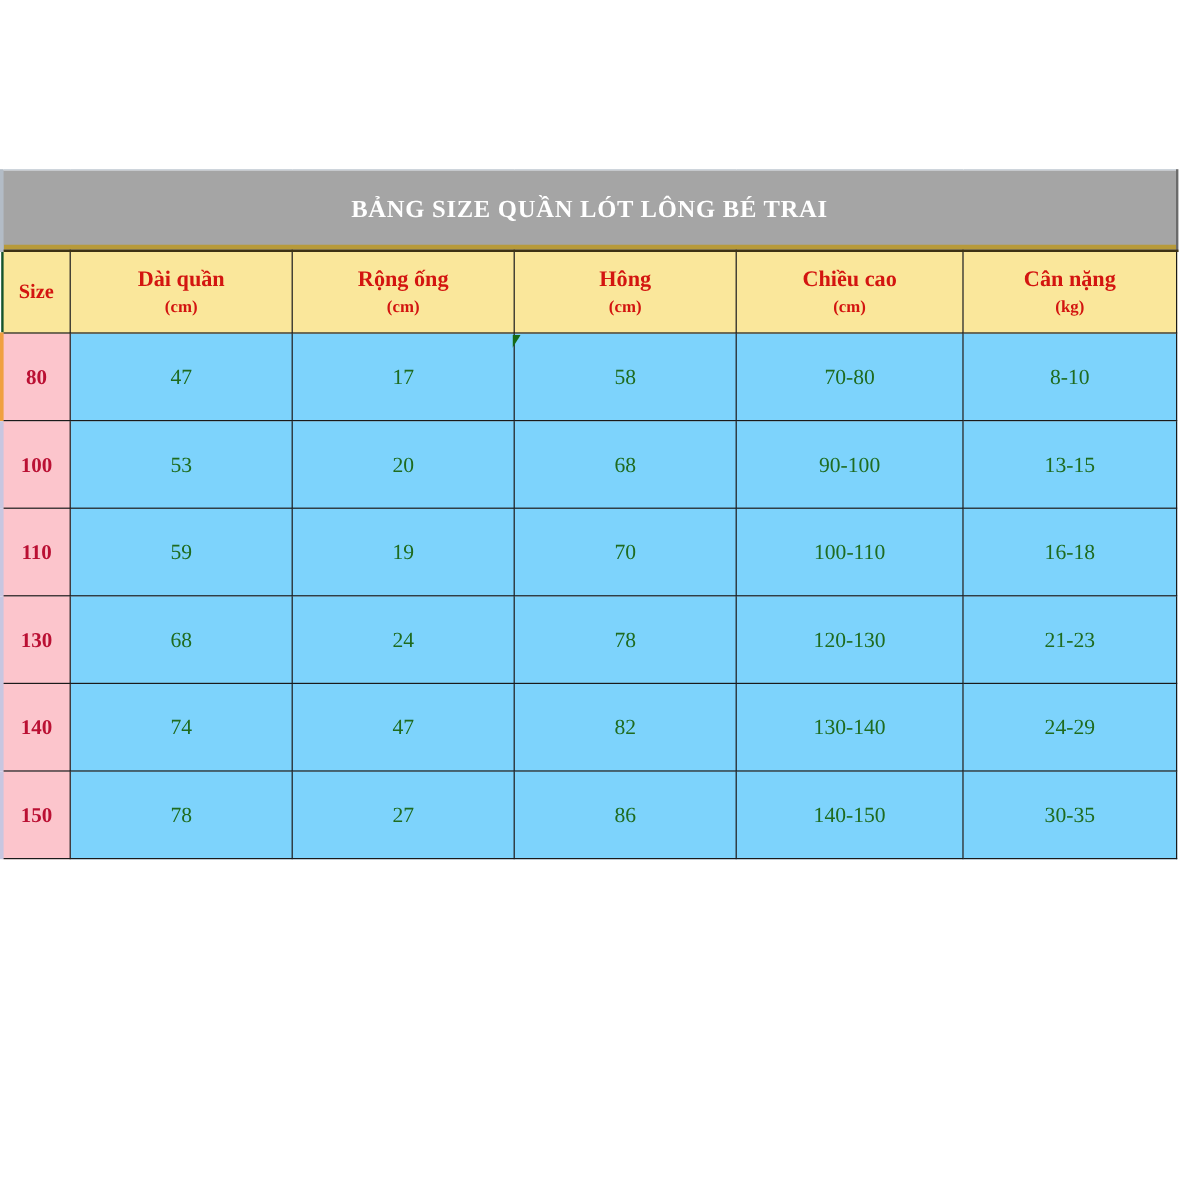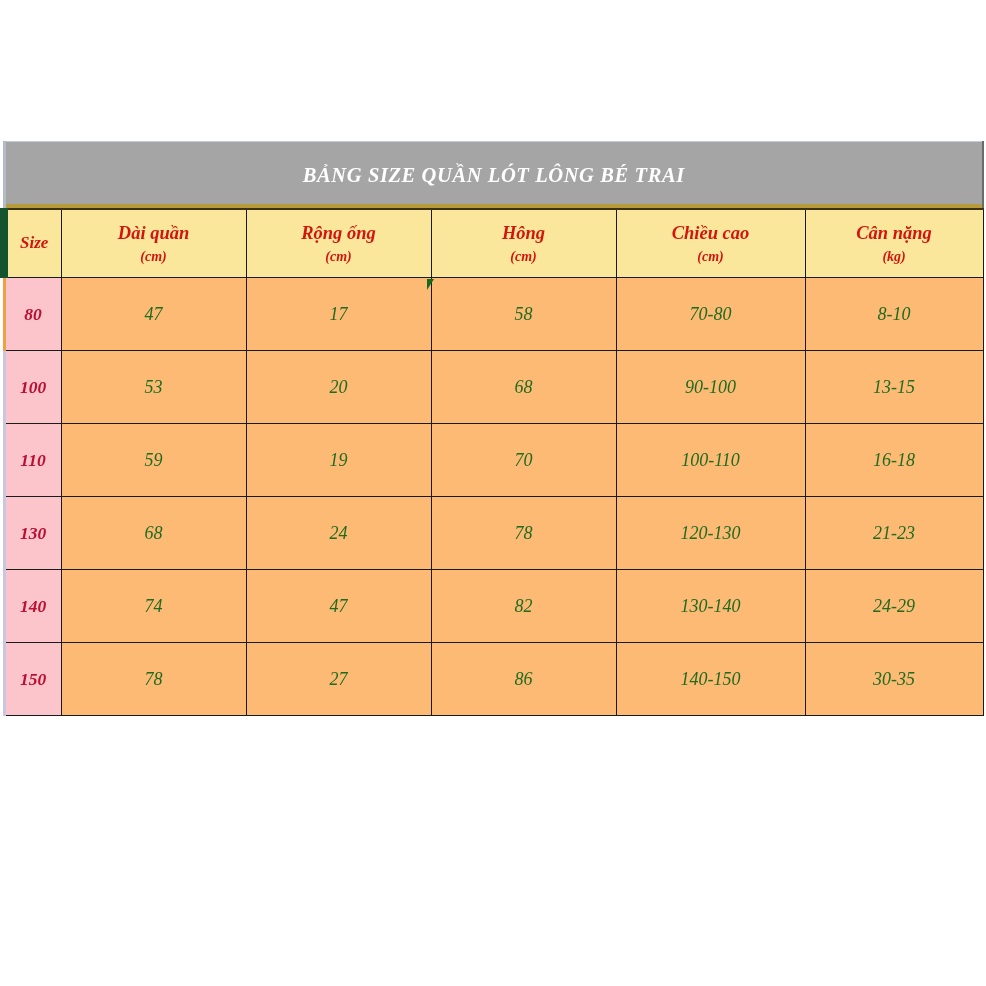--- a/index.html
+++ b/index.html
@@ -20,21 +20,20 @@
     height: 986px;
     background: #ffffff;
   }
 
   
   .size-table-wrap {
     position: absolute;
     left: 0px;
     top: 141px;
     width: 822px;
-    font-style: italic;
   }
 
   table.size-table {
     border-collapse: collapse;
     table-layout: fixed;
     width: 979px;
   }
 
   
   tr.title-row td {
@@ -63,31 +62,31 @@
     text-align: center;
     vertical-align: middle;
     height: 67px;
     border: 1.5px solid #1a1a1a;
     border-top: 2px solid #3d3214;
     line-height: 1.42;
     padding: 0 2px;
   }
   tr.head-row th.col-size {
     font-size: 17px;
-    border-left: 8px solid #14532d;
+    border-left: 2px solid #14532d;
     padding: 0;
   }
   tr.head-row th .unit {
     display: block;
     font-size: 14px;
   }
 
   
   tr.data-row td {
-    background: #fdba74;
+    background: #7dd3fc;
     color: #1f6b1f;
     font-size: 18px;
     text-align: center;
     vertical-align: middle;
     height: 70px;
     border: 1.5px solid #1a1a1a;
     font-weight: normal;
   }
   tr.data-row td.size-cell {
     background: #fcc5cc;

